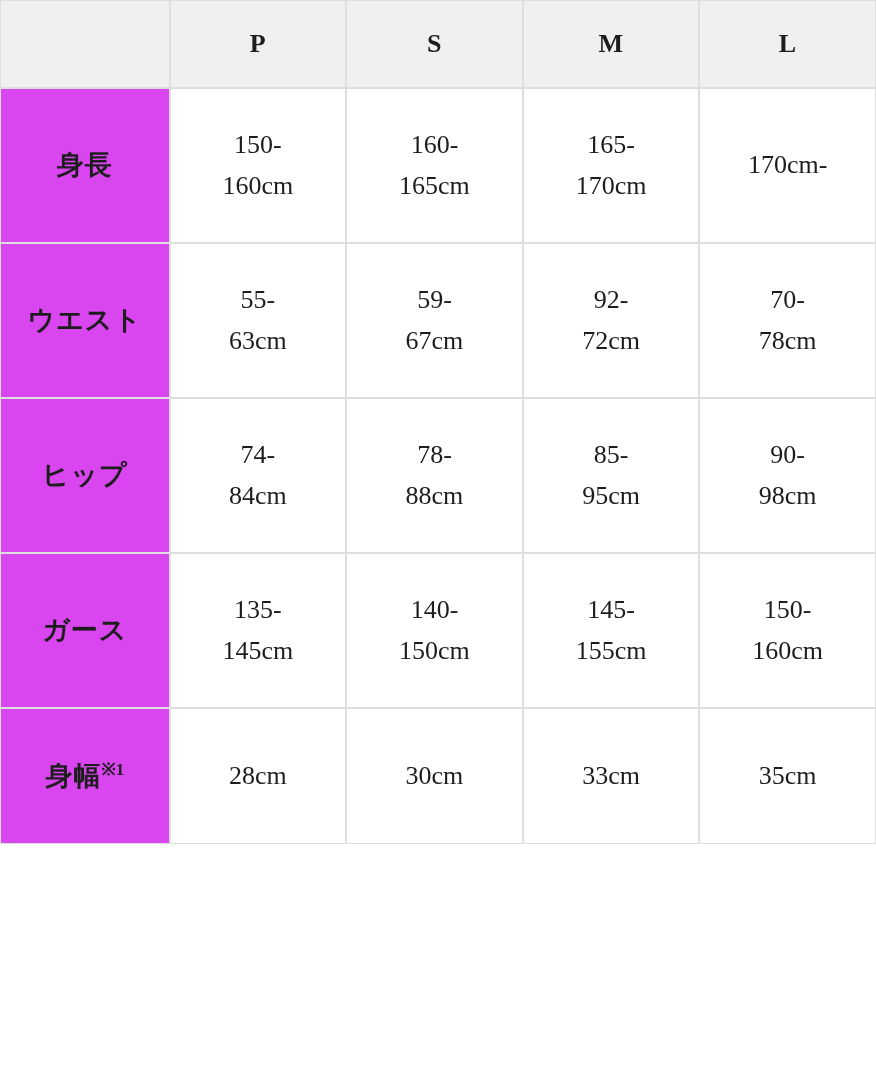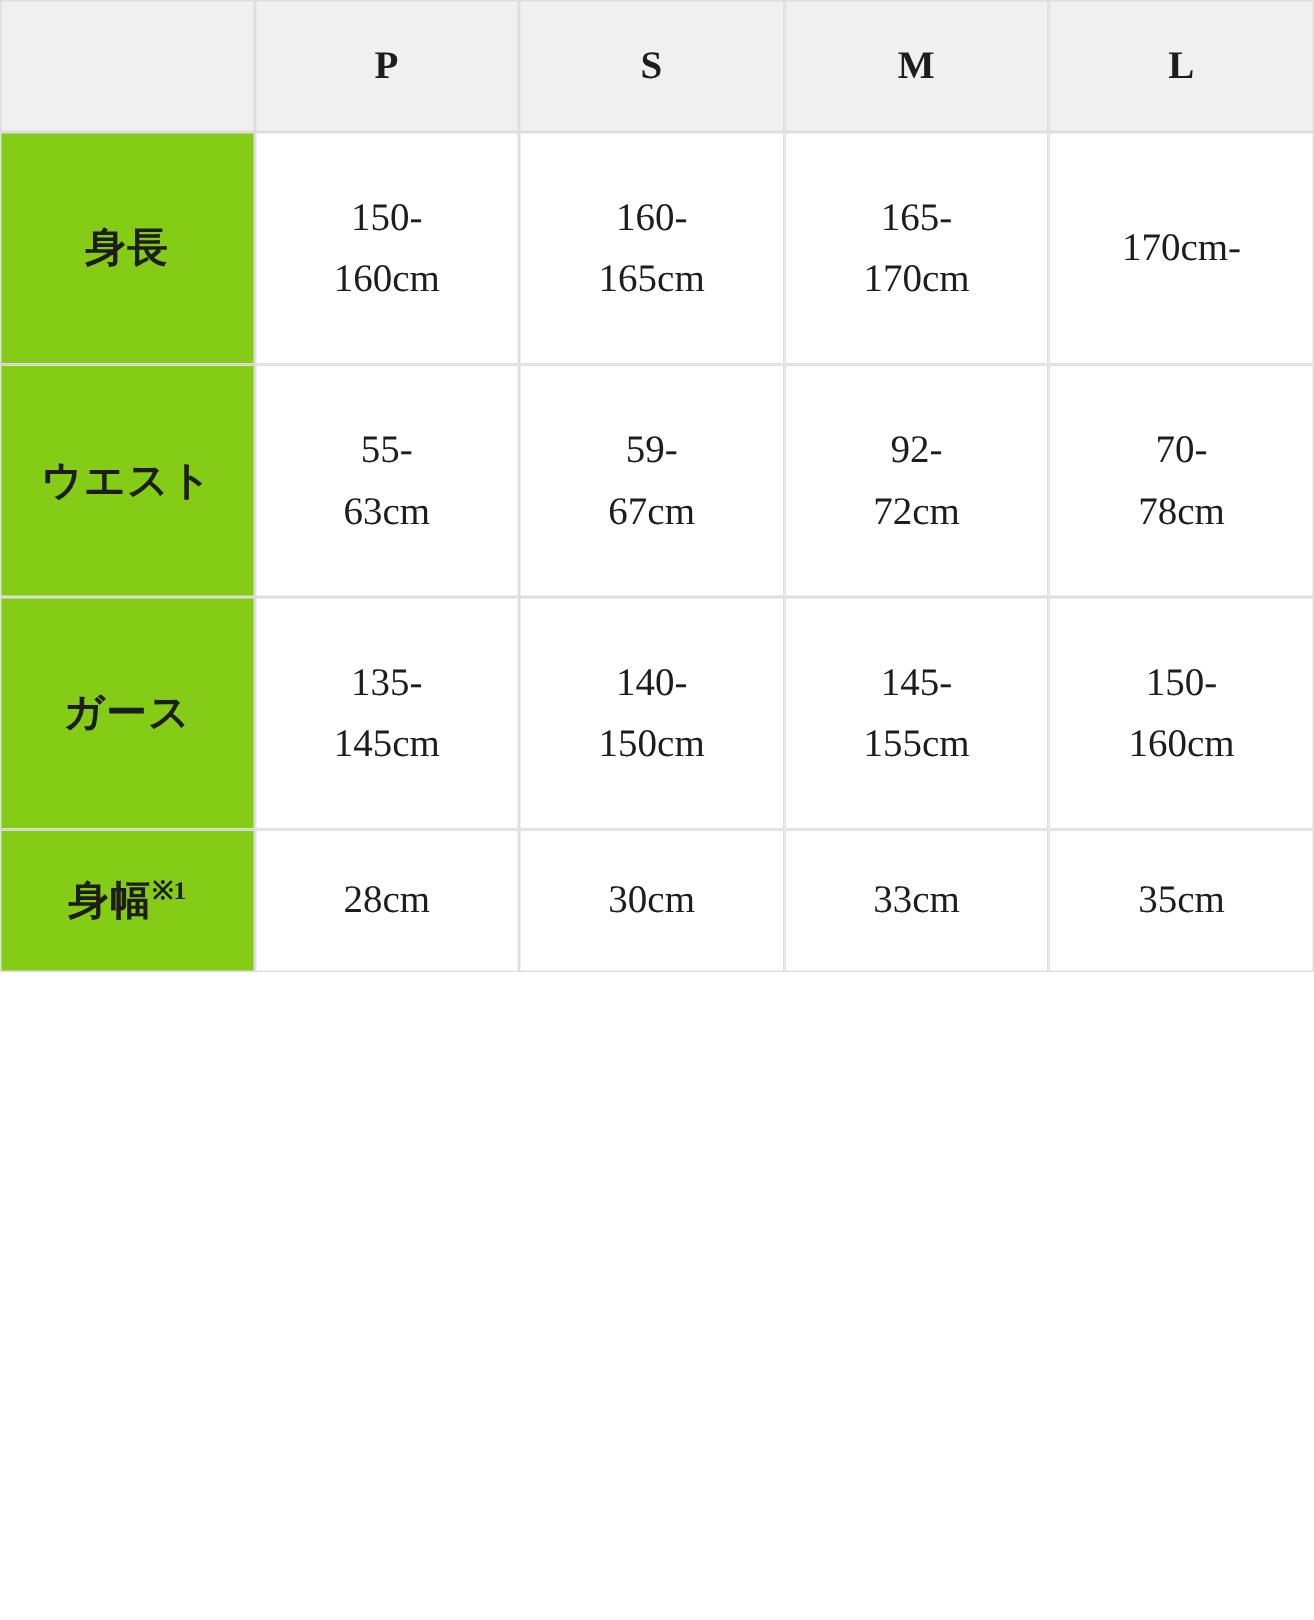--- a/index.html
+++ b/index.html
@@ -41,21 +41,21 @@
     font-size: 26px;
     height: 88px;
     letter-spacing: 0.5px;
   }
   .hdr-corner {
     background: #f0f0f0;
   }
 
   
   .row-label {
-    background: #84cc16;
+    background: #d946ef;
     font-weight: bold;
     font-size: 27px;
     line-height: 1.25;
     letter-spacing: 1px;
   }
   .row-label .note {
     font-size: 17px;
     vertical-align: super;
     font-weight: bold;
     letter-spacing: 0;
@@ -67,21 +67,21 @@
     font-size: 26px;
     line-height: 1.55;
     text-align: left;
     padding-left: 26px;
   }
 
   
   tr.r-tall  .row-label,
   tr.r-tall  .val-cell { height: 155px; }
   tr.r-short .row-label,
-  tr.r-short .val-cell { height: 95px; }
+  tr.r-short .val-cell { height: 136px; }
 
   .val-text {
     display: inline-block;
     white-space: pre-line;
   }
 </style>
 </head>
 <body>
 
 <table class="size-table">
@@ -120,20 +120,31 @@
       <td class="val-cell"><span class="val-text">55-
 63cm</span></td>
       <td class="val-cell"><span class="val-text">59-
 67cm</span></td>
       <td class="val-cell"><span class="val-text">92-
 72cm</span></td>
       <td class="val-cell"><span class="val-text">70-
 78cm</span></td>
     </tr>
 
+    <tr class="r-tall">
+      <th class="row-label"><span>ヒップ</span><span class="note"></span></th>
+      <td class="val-cell"><span class="val-text">74-
+84cm</span></td>
+      <td class="val-cell"><span class="val-text">78-
+88cm</span></td>
+      <td class="val-cell"><span class="val-text">85-
+95cm</span></td>
+      <td class="val-cell"><span class="val-text">90-
+98cm</span></td>
+    </tr>
 
     <tr class="r-tall">
       <th class="row-label"><span>ガース</span><span class="note"></span></th>
       <td class="val-cell"><span class="val-text">135-
 145cm</span></td>
       <td class="val-cell"><span class="val-text">140-
 150cm</span></td>
       <td class="val-cell"><span class="val-text">145-
 155cm</span></td>
       <td class="val-cell"><span class="val-text">150-

